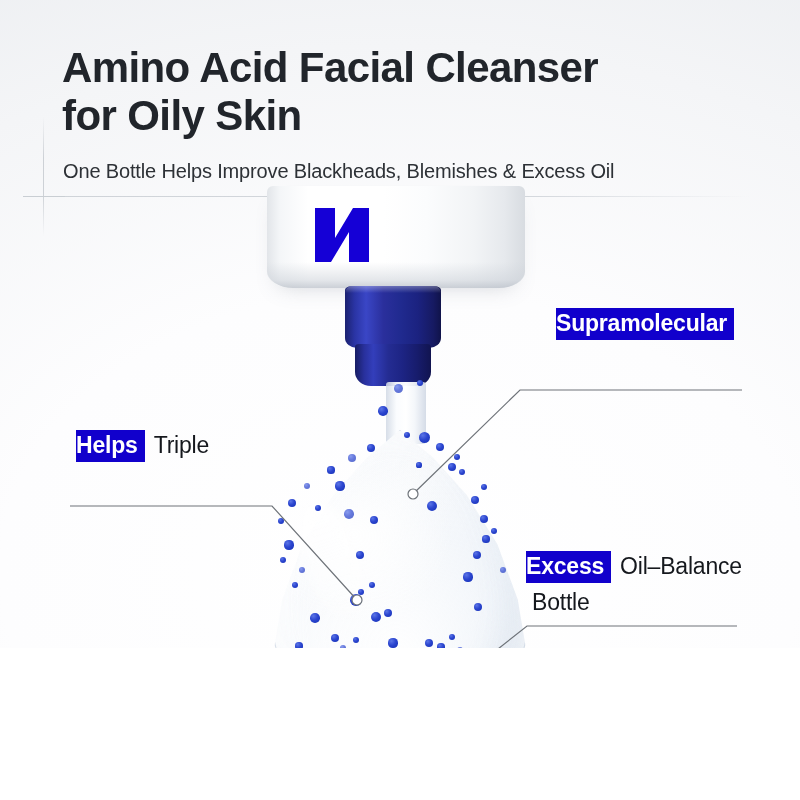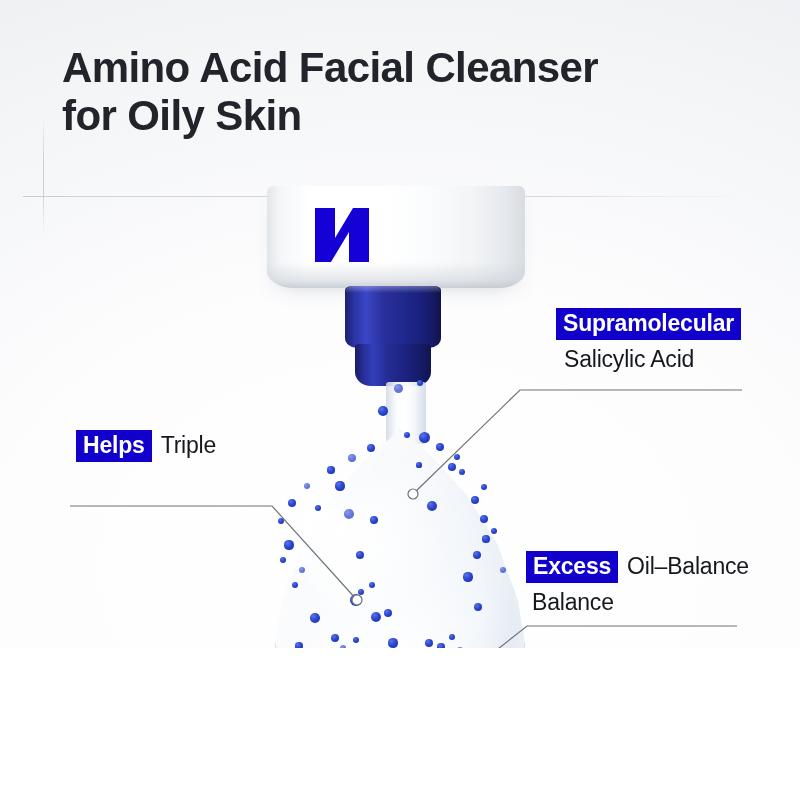--- a/index.html
+++ b/index.html
@@ -198,21 +198,21 @@
 
   
   .callout { position: absolute; }
   .badge {
     display: inline-block;
     background: #1100cc;
     color: #ffffff;
     font-size: 23px;
     font-weight: 700;
     line-height: 1.18;
-    padding: 2px 7px 3px 7px;
+    padding: 2px 7px 3px 0;
     letter-spacing: -0.2px;
   }
   .plain {
     display: inline-block;
     color: #15181d;
     font-size: 23px;
     font-weight: 400;
     line-height: 1.18;
     letter-spacing: -0.2px;
     margin-left: 9px;
@@ -235,20 +235,21 @@
 
   .leaders { position: absolute; left: 0; top: 0; width: 800px; height: 800px; pointer-events: none; }
 </style>
 </head>
 <body>
 
 <div id="poster">
 
   <div class="headline">Amino Acid Facial Cleanser
 for Oily Skin</div>
+  <div class="subhead">One Bottle Helps Improve Blackheads, Blemishes &amp; Excess Oil</div>
   <div class="rule-h"></div>
   <div class="rule-v"></div>
   <div class="rule-tick"></div>
 
   <div class="bottle-body"></div>
   <div class="bottle-shade"></div>
   <div class="logo-n">
     <svg viewBox="0 0 62 62" width="62" height="62" aria-hidden="true">
       <path d="M4 4 L24 4 L24 34 L42 4 L58 4 L58 58 L38 58 L38 28 L20 58 L4 58 Z" fill="#1500d6" transform="skewX(0)"></path>
     </svg>
@@ -340,25 +341,24 @@
       <polyline points="413,494 520,390 742,390" fill="none" stroke="#6e7379" stroke-width="1.2"></polyline>
       <circle cx="413" cy="494" r="5" fill="#ffffff" stroke="#6e7379" stroke-width="1.2"></circle>
       <polyline points="357,600 272,506 70,506" fill="none" stroke="#6e7379" stroke-width="1.2"></polyline>
       <circle cx="357" cy="600" r="5" fill="#ffffff" stroke="#6e7379" stroke-width="1.2"></circle>
       <polyline points="455,683 527,626 737,626" fill="none" stroke="#6e7379" stroke-width="1.2"></polyline>
       <circle cx="455" cy="683" r="5" fill="#ffffff" stroke="#6e7379" stroke-width="1.2"></circle>
     </svg>
 
   <div class="callout co-supra">
     <span class="badge">Supramolecular</span>
-    <span class="line2">Salicylic Acid</span>
   </div>
 
   <div class="callout co-dual">
     <span class="badge">Helps</span><span class="plain">Triple</span>
   </div>
 
   <div class="callout co-triple">
     <span class="badge">Excess</span><span class="plain">Oil–Balance</span>
-    <span class="line2">Balance</span>
+    <span class="line2">Bottle</span>
   </div>
 
 </div>
 
 </body></html>

